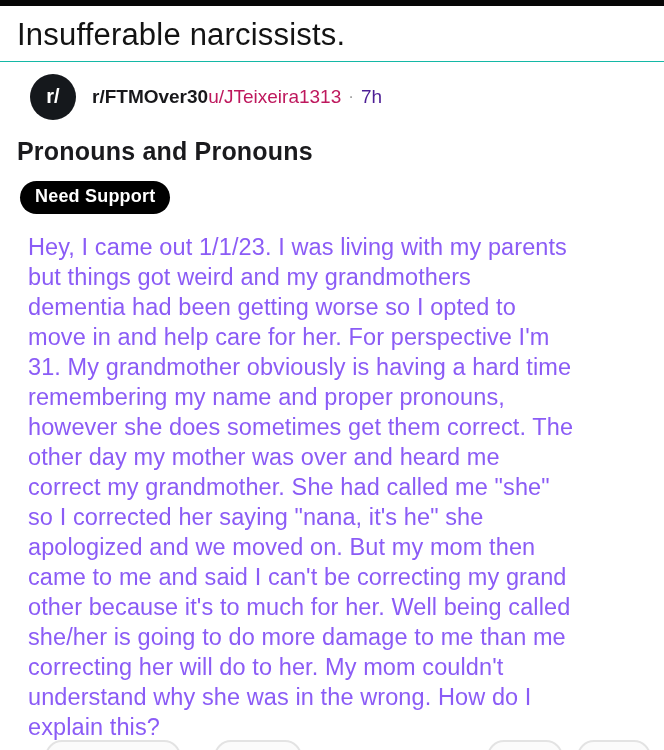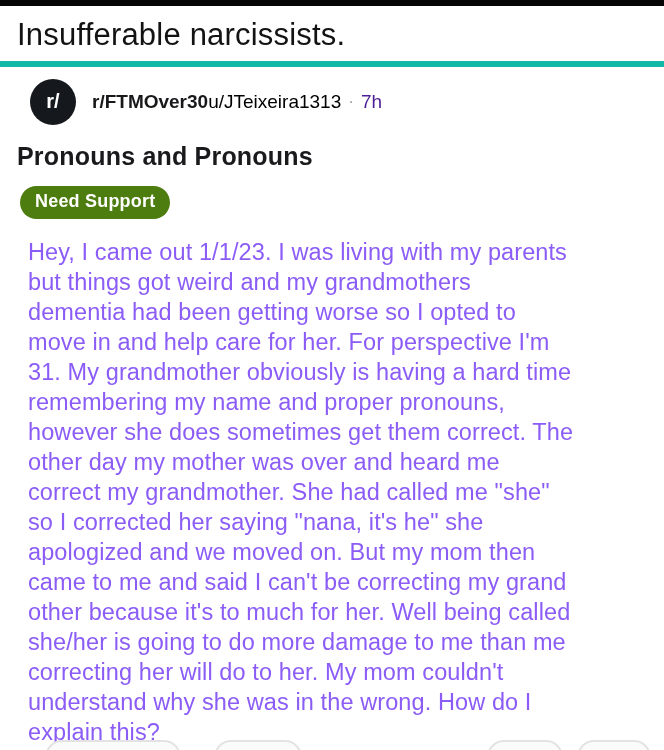--- a/index.html
+++ b/index.html
@@ -17,21 +17,21 @@
     width: 100%;
     height: 6px;
     background: #060606;
   }
   .caption {
     padding: 10px 17px 8px 17px;
     font-size: 31px;
     line-height: 37px;
     font-weight: 400;
     color: #131313;
-    border-bottom: 6px solid #14b8a6;
+    border-bottom: 1px solid #14b8a6;
     letter-spacing: 0.2px;
   }
   .post-header {
     display: flex;
     align-items: center;
     margin: 12px 0 0 30px;
   }
   .avatar {
     width: 46px;
     height: 46px;
@@ -57,37 +57,37 @@
     line-height: 23px;
     font-weight: 700;
     color: #18181b;
   }
   .byline {
     display: flex;
     align-items: center;
     font-size: 19px;
     line-height: 24px;
   }
-  .author { color: #000000; }
+  .author { color: #be185d; }
   .dot-sep { color: #9b9b9b; margin: 0 7px; font-size: 17px; }
   .timestamp { color: #4c1d95; }
   .post-title {
     margin: 15px 17px 0 17px;
     font-size: 25px;
     line-height: 32px;
     font-weight: 600;
     color: #1a1a1d;
     letter-spacing: 0.2px;
   }
   .flair-badge {
     display: inline-block;
     margin: 14px 0 0 20px;
     padding: 5px 15px 7px 15px;
     border-radius: 17px;
-    background: #4d7c0f;
+    background: #000000;
     color: #ffffff;
     font-size: 18px;
     font-weight: 600;
     letter-spacing: 0.2px;
   }
   .post-body {
     margin: 18px 18px 0 28px;
     font-size: 23.5px;
     line-height: 30px;
     color: #8b5cf6;

